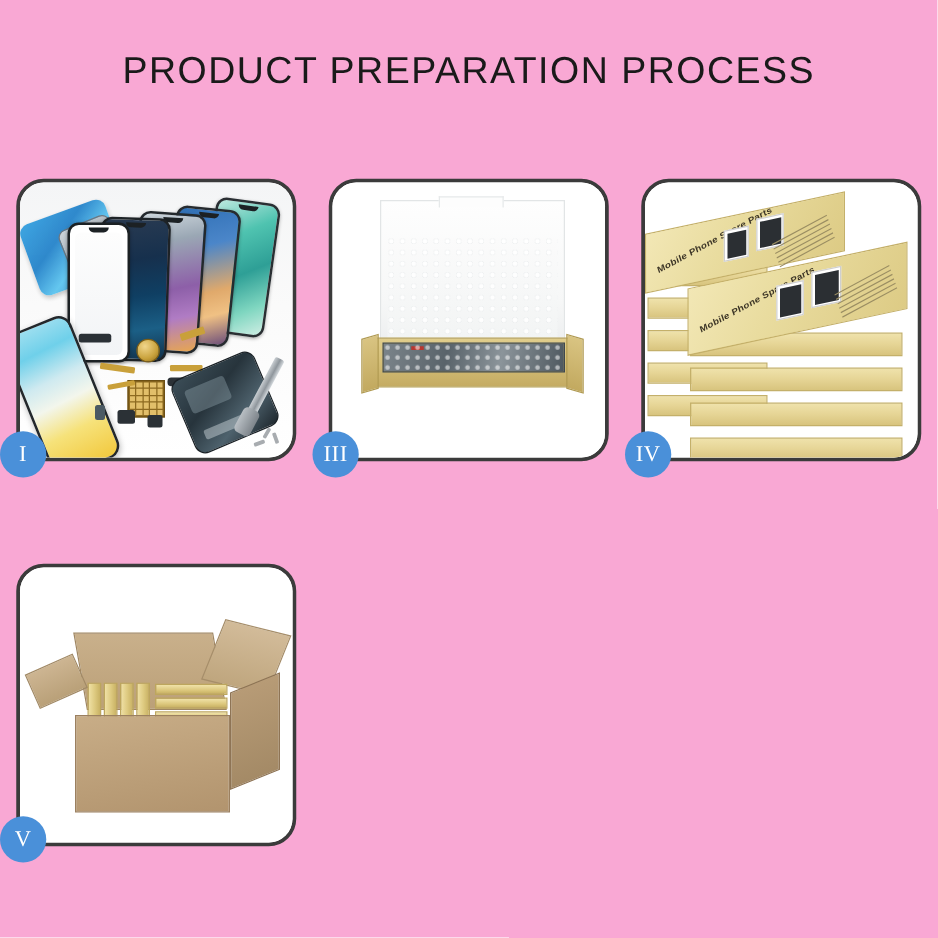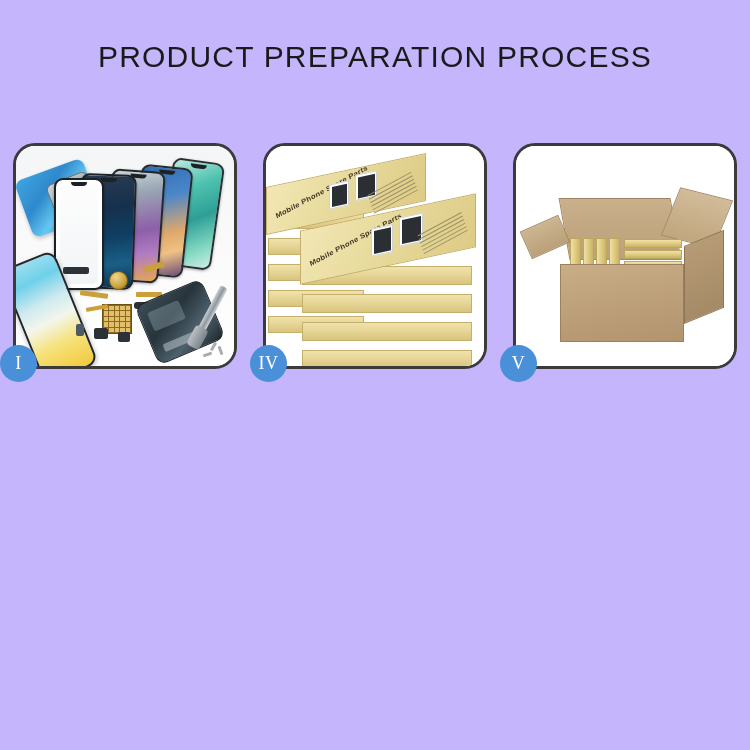--- a/index.html
+++ b/index.html
@@ -2,21 +2,21 @@
 <html><head>
 <meta charset="utf-8">
 <style>
   * { margin:0; padding:0; box-sizing:border-box; }
   html,body{
     width:750px; height:750px;
     background:#ffffff;
     font-family:"Liberation Sans", sans-serif;
     overflow:hidden;
   }
-  .page{ position:relative; width:750px; height:750px; background:#c4b5fd; }
+  .page{ position:relative; width:750px; height:750px; background:#f9a8d4; }
 
   
   .header{ position:absolute; left:0; top:0; width:750px; text-align:center; }
   .title{
     font-size:30px; letter-spacing:1.2px; color:#1a1a1a;
     font-weight:400; white-space:nowrap; line-height:1;
     margin-top:42px;
   }
   .subtitle{
     font-size:14.5px; color:#232323; font-weight:400;
@@ -392,20 +392,34 @@
         <div class="backcover"></div>
         <div class="driver"></div>
         <div class="scr" style="left:196px;top:196px;transform:rotate(30deg);"></div>
         <div class="scr" style="left:203px;top:200px;transform:rotate(-20deg);"></div>
         <div class="scr" style="left:190px;top:204px;transform:rotate(70deg);"></div>
       </div>
       <div class="badge">I</div>
     </div>
 
 
+    <div class="panel">
+      <div class="panel-inner p3">
+        <div class="lidback"></div>
+        <div class="foam"></div>
+        <div class="boxtray">
+          <span class="left-wing"></span>
+          <span class="right-wing"></span>
+          <span class="trayscreen">
+            <span class="redmark"></span>
+          </span>
+        </div>
+      </div>
+      <div class="badge">III</div>
+    </div>
 
     <div class="panel">
       <div class="panel-inner p4">
         <div class="stack">
 
           <div class="kbox" style="left:2px;top:66px;width:96px;height:17px;"></div>
           <div class="kbox" style="left:2px;top:92px;width:96px;height:17px;"></div>
           <div class="kbox" style="left:2px;top:118px;width:96px;height:17px;"></div>
           <div class="kbox" style="left:2px;top:144px;width:96px;height:17px;"></div>
           <div class="kbox" style="left:2px;top:170px;width:96px;height:17px;"></div>

